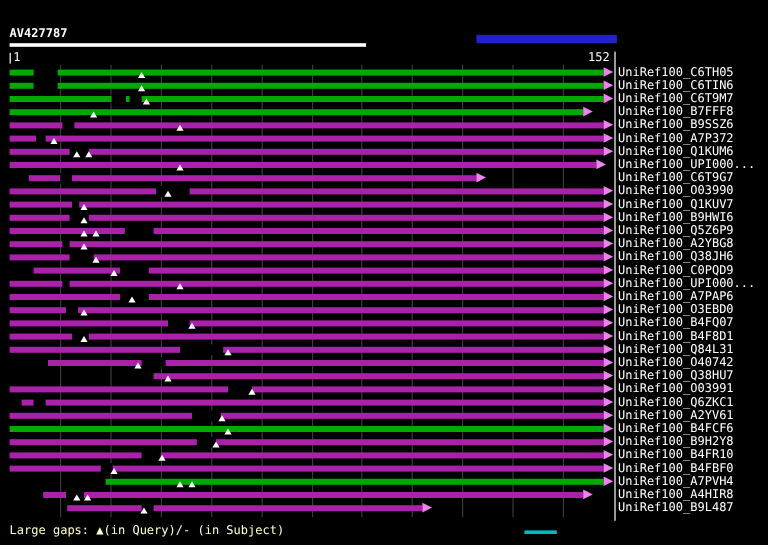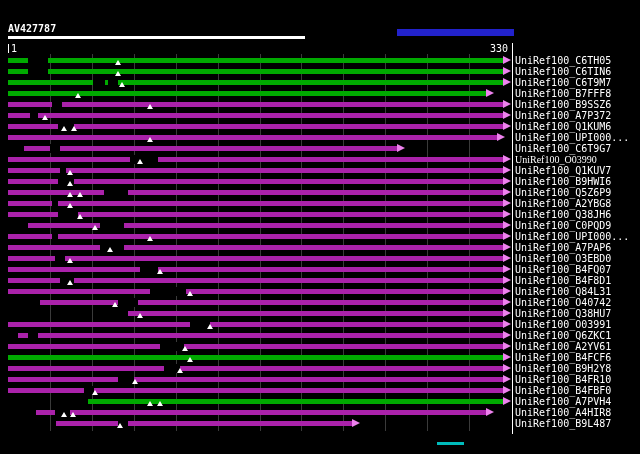--- a/index.html
+++ b/index.html
@@ -29,21 +29,21 @@
 
 <div id="screen">
 
 
   <div class="qname">AV427787</div>
   <div class="qunder"></div>
   <div class="qblue" style="background: rgb(34, 34, 204);"></div>
 
   <div class="tick" style="left:8px;top:44px;"></div>
   <span class="rlabel" style="left:11px;top:43px;">1</span>
-  <span class="rlabel" style="left:490px;top:43px;">330</span>
+  <span class="rlabel" style="left:490px;top:43px;">152</span>
   <div class="rborder"></div>
 
   <div id="gridlines">
       <div class="grid" style="left: 50px; background: rgb(58, 58, 58);"></div>
       <div class="grid" style="left: 92px; background: rgb(58, 58, 58);"></div>
       <div class="grid" style="left: 134px; background: rgb(58, 58, 58);"></div>
       <div class="grid" style="left: 176px; background: rgb(58, 58, 58);"></div>
       <div class="grid" style="left: 218px; background: rgb(58, 58, 58);"></div>
       <div class="grid" style="left: 260px; background: rgb(58, 58, 58);"></div>
       <div class="grid" style="left: 301px; background: rgb(58, 58, 58);"></div>
@@ -94,21 +94,21 @@
       <div class="arrow" style="left: 497px; top: 133px; border-left-color: rgb(238, 130, 238);"></div>
       <div class="hitlabel" style="top: 132px;">UniRef100_UPI000...</div>
       <div class="bar" title="UniRef100_C6T9G7" style="left: 24px; top: 146px; width: 373px; background: rgb(170, 34, 170);"></div>
       <div class="gapbox" style="left: 50px; top: 144px; width: 10px;"></div>
       <div class="arrow" style="left: 397px; top: 144px; border-left-color: rgb(238, 130, 238);"></div>
       <div class="hitlabel" style="top: 143px;">UniRef100_C6T9G7</div>
       <div class="bar" title="UniRef100_O03990" style="left: 8px; top: 157px; width: 495px; background: rgb(170, 34, 170);"></div>
       <div class="gapbox" style="left: 130px; top: 155px; width: 28px;"></div>
       <div class="tri" style="left: 137px; top: 159px;"></div>
       <div class="arrow" style="left: 503px; top: 155px; border-left-color: rgb(238, 130, 238);"></div>
-      <div class="hitlabel" style="top: 154px; font-family: Liberation Serif, serif;">UniRef100_O03990</div>
+      <div class="hitlabel" style="top: 154px;">UniRef100_O03990</div>
       <div class="bar" title="UniRef100_Q1KUV7" style="left: 8px; top: 168px; width: 495px; background: rgb(170, 34, 170);"></div>
       <div class="gapbox" style="left: 60px; top: 166px; width: 6px;"></div>
       <div class="tri" style="left: 67px; top: 170px;"></div>
       <div class="arrow" style="left: 503px; top: 166px; border-left-color: rgb(238, 130, 238);"></div>
       <div class="hitlabel" style="top: 165px;">UniRef100_Q1KUV7</div>
       <div class="bar" title="UniRef100_B9HWI6" style="left: 8px; top: 179px; width: 495px; background: rgb(170, 34, 170);"></div>
       <div class="gapbox" style="left: 58px; top: 177px; width: 16px;"></div>
       <div class="tri" style="left: 67px; top: 181px;"></div>
       <div class="arrow" style="left: 503px; top: 177px; border-left-color: rgb(238, 130, 238);"></div>
       <div class="hitlabel" style="top: 176px;">UniRef100_B9HWI6</div>
@@ -216,16 +216,17 @@
       <div class="tri" style="left: 70px; top: 412px;"></div>
       <div class="arrow" style="left: 486px; top: 408px; border-left-color: rgb(238, 130, 238);"></div>
       <div class="hitlabel" style="top: 407px;">UniRef100_A4HIR8</div>
       <div class="bar" title="UniRef100_B9L487" style="left: 56px; top: 421px; width: 296px; background: rgb(170, 34, 170);"></div>
       <div class="gapbox" style="left: 118px; top: 419px; width: 10px;"></div>
       <div class="tri" style="left: 117px; top: 423px;"></div>
       <div class="arrow" style="left: 352px; top: 419px; border-left-color: rgb(238, 130, 238);"></div>
       <div class="hitlabel" style="top: 418px;">UniRef100_B9L487</div>
     </div>
 
+  <span class="footer-text" style="color: rgb(255, 255, 204);">Large gaps: ▲(in Query)/- (in Subject)</span>
   <div class="scaleline" style="background: rgb(0, 187, 187);"></div>
   <span class="scalelabel">=50char.</span>
 
 </div>
 
 </body></html>

